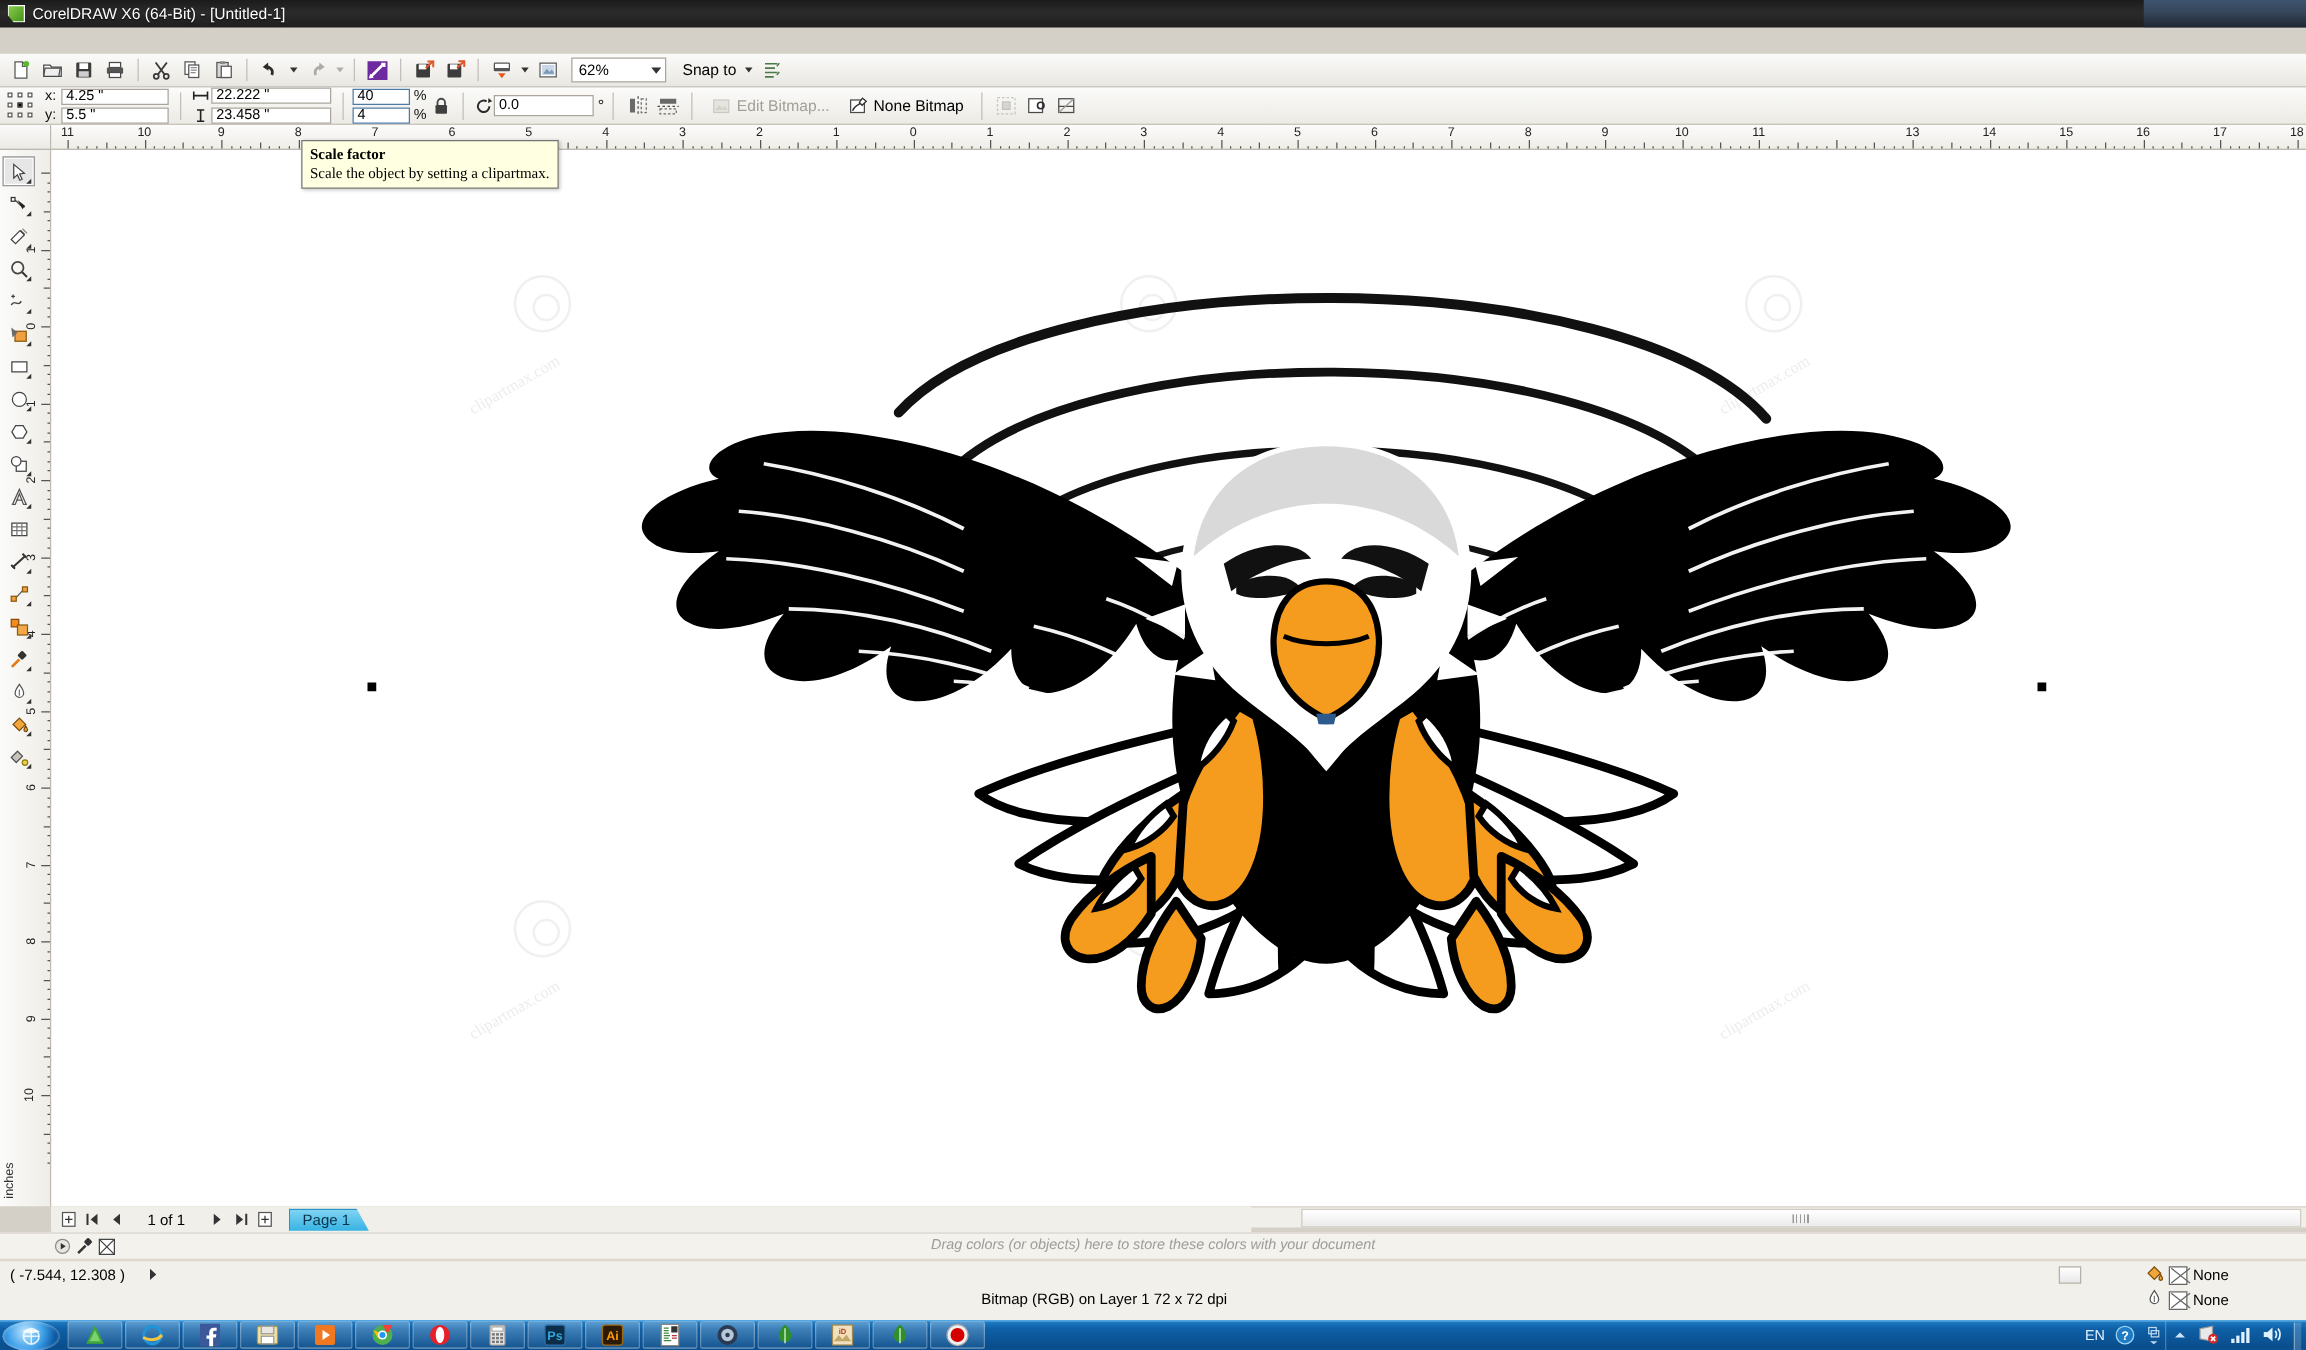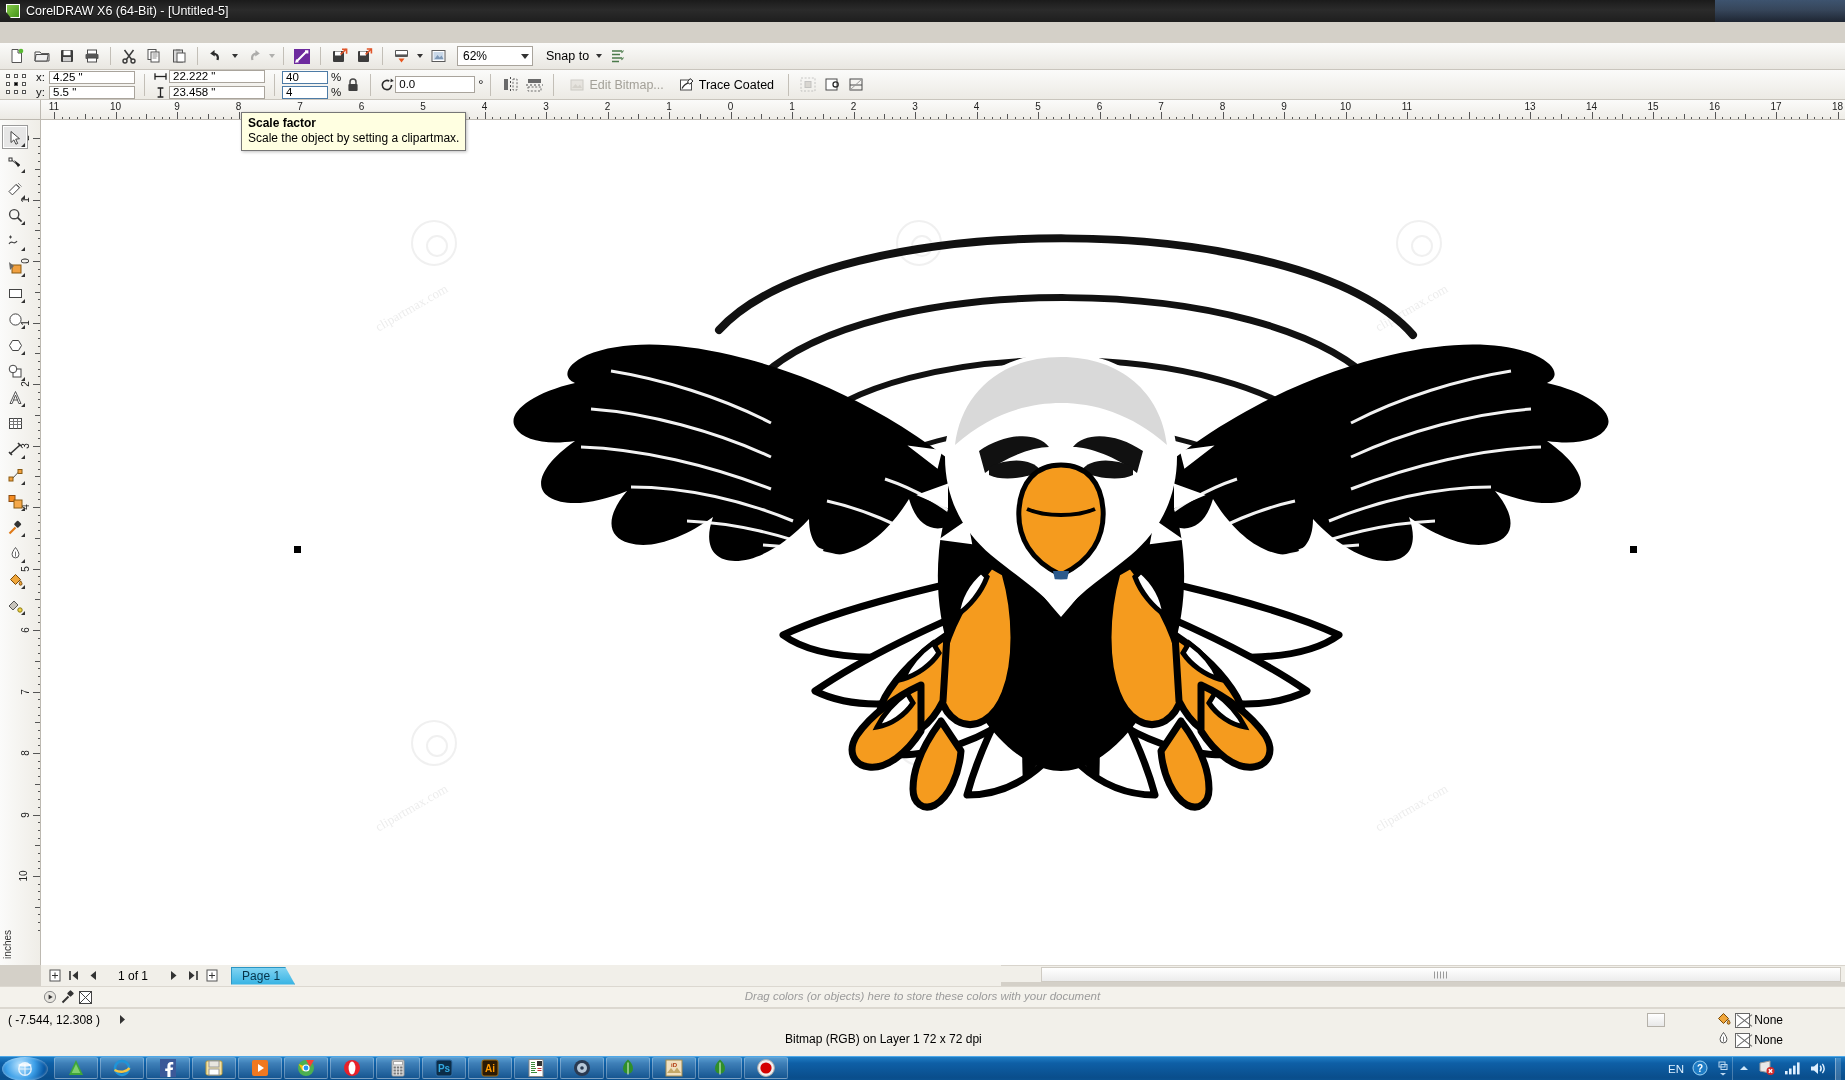--- a/index.html
+++ b/index.html
@@ -95,20 +95,21 @@
   .pb-btn{ height:24px;display:flex;align-items:center;gap:4px;padding:0 6px;border:1px solid transparent;border-radius:2px;cursor:default;font-size:12.5px;white-space:nowrap;}
   .pb-btn.disabled{ color:#a3a098; }
   .pb-icon{ width:17px;height:17px;display:flex;align-items:center;justify-content:center;flex:none;}
 
   
   .tooltip{
     position:absolute; left:241px; top:112px; z-index:60;
     background:#ffffe1; border:1px solid #767676; padding:3px 6px 4px 6px;
     font-size:12px; color:#000; box-shadow:1px 1px 3px rgba(0,0,0,.25);
     line-height:1.25;
+    font-family:Liberation Serif, serif;
   }
   .tooltip .t-title{ font-weight:bold; }
   .tooltip .t-body{ }
 
   
   .ruler-corner{
     position:absolute; left:0; top:100px; width:41px; height:20px;
     background:linear-gradient(180deg,#fafafa,#eceae4); border-right:1px solid #bdb9b1;
     border-bottom:1px solid #bdb9b1;
   }
@@ -244,21 +245,21 @@
          color:#dff0ff; font-size:11.5px; }
   .clocksep{ position:absolute; right:112px; top:0; width:1px; height:24px; background:rgba(255,255,255,.25); }
 </style>
 </head>
 <body>
 
 <div id="app">
 
   <div class="titlebar">
     <span class="tl-ico"></span>
-    <span class="caption">CorelDRAW X6 (64-Bit) - [Untitled-5]</span>
+    <span class="caption">CorelDRAW X6 (64-Bit) - [Untitled-1]</span>
   </div>
   <div class="title-right"></div>
 
 
   <div class="stdbar">
     <div class="tb">
       <svg width="16" height="16" viewBox="0 0 16 16">
           <path d="M3 1.5h6l3.5 3.5v9.5H3z" fill="#fff" stroke="#555"></path>
           <path d="M9 1.5V5h3.5" fill="none" stroke="#555"></path>
           <circle cx="12" cy="3" r="2.3" fill="#58b931"></circle>
@@ -485,21 +486,21 @@
       <span>Edit Bitmap...</span>
     </div>
     <div class="pb-btn">
       <span class="pb-icon">
         <svg width="17" height="16" viewBox="0 0 17 16">
             <rect x="2.5" y="3" width="11" height="10" fill="#fff" stroke="#4a4a4a"></rect>
             <path d="M4 11.6c2-4.5 5-5.6 8.6-6.5" fill="none" stroke="#2b2b2b" stroke-width="1.2"></path>
             <path d="M12 1.6l3 2.4-3.3 3.2-2.2-2.2z" fill="#fff" stroke="#2b2b2b"></path>
           </svg>
       </span>
-      <span>Trace Coated</span>
+      <span>None Bitmap</span>
     </div>
 
     <div class="pb-sep"></div>
 
     <div class="tb" style="opacity:.45">
       <svg width="18" height="17" viewBox="0 0 18 17">
           <rect x="2" y="2" width="14" height="13" fill="none" stroke="#8a8a8a" stroke-dasharray="2 1.6"></rect>
           <rect x="6" y="5.5" width="6" height="6" fill="#b9b5ad" stroke="#8a8a8a"></rect>
         </svg>
     </div>

